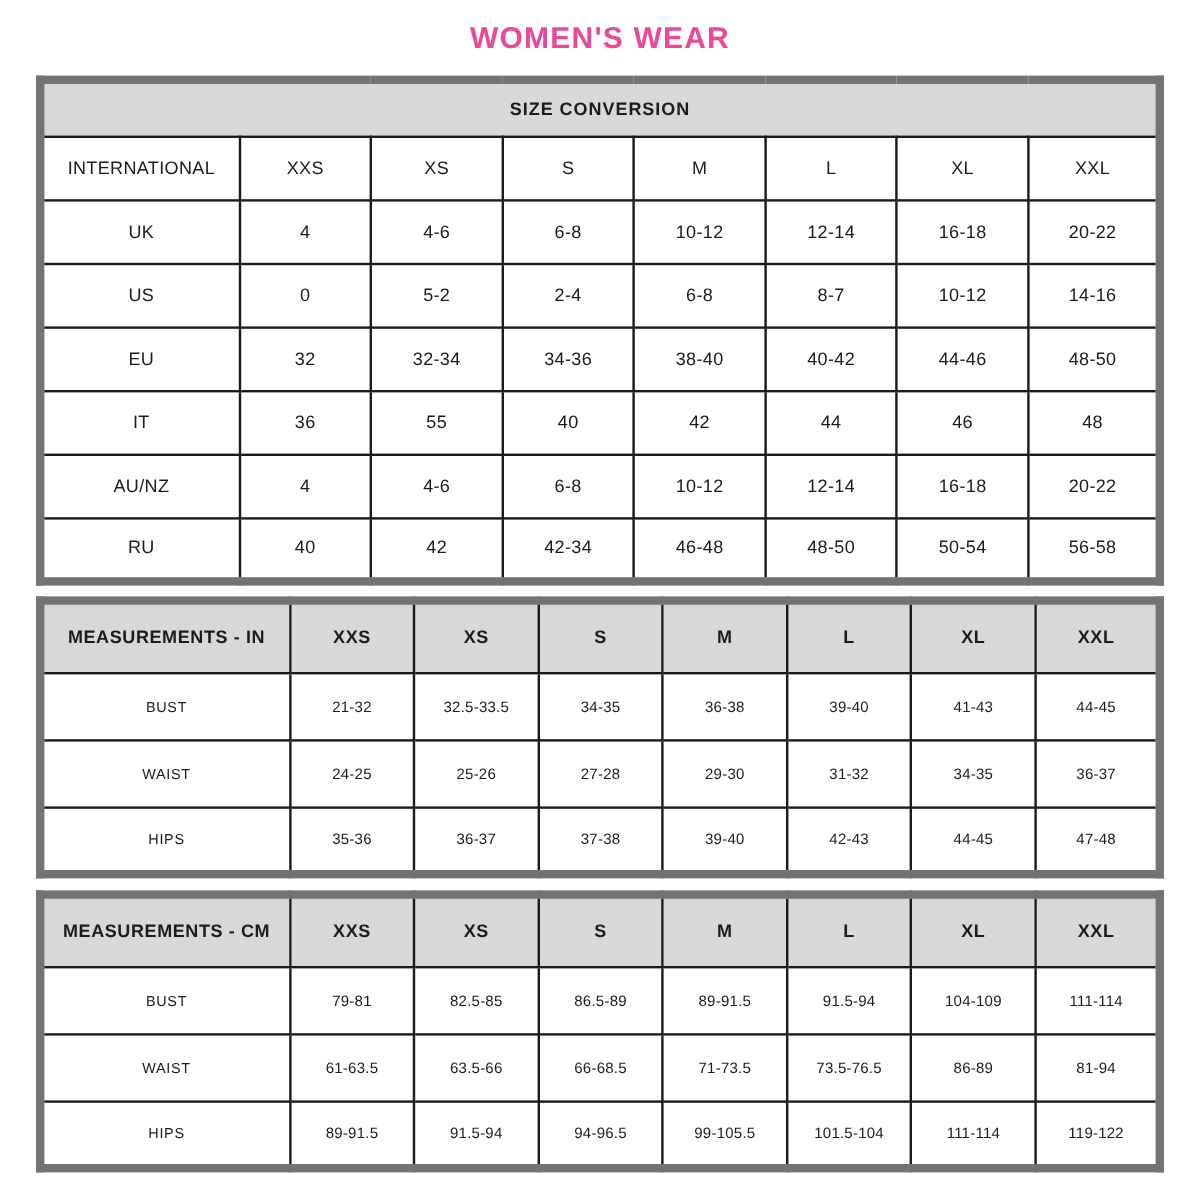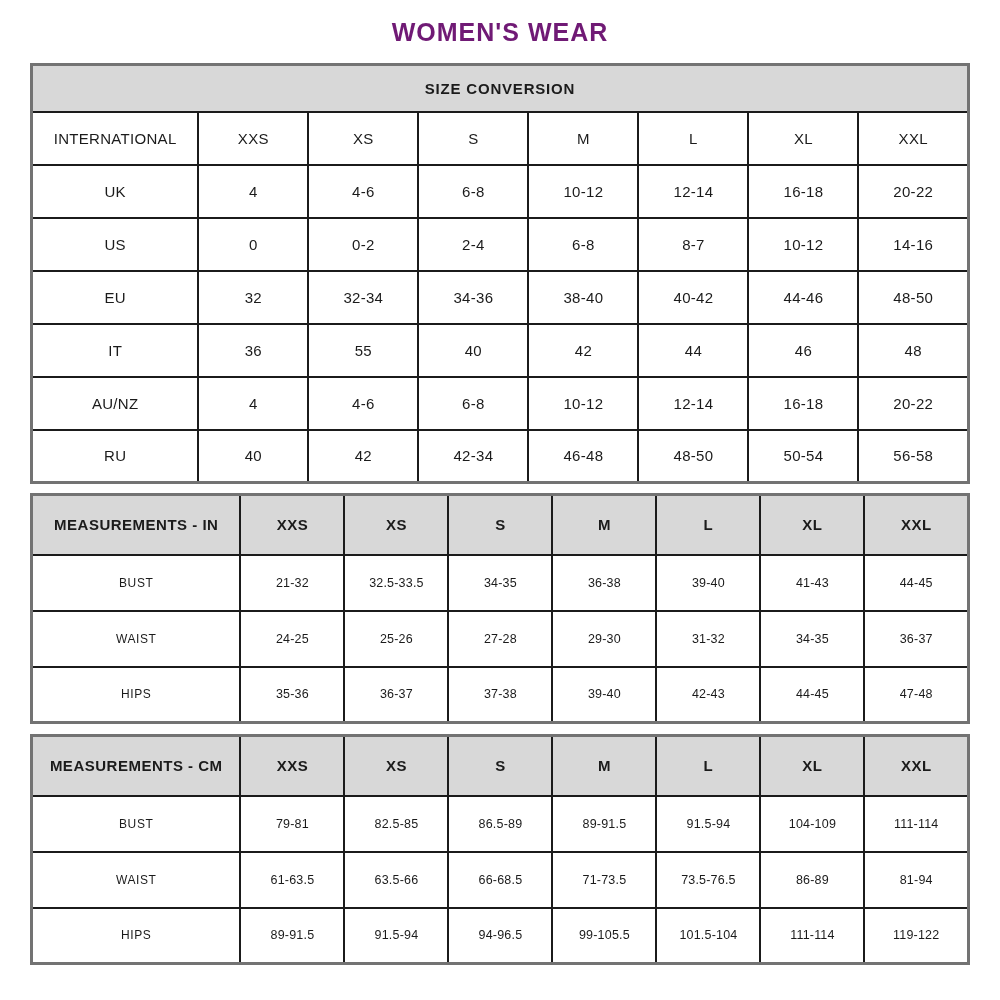--- a/index.html
+++ b/index.html
@@ -14,27 +14,27 @@
   .page {
     width: 1000px;
     padding: 12px 30px 18px 30px;
   }
   .page-title {
     text-align: center;
     font-size: 25px;
     font-weight: 700;
     letter-spacing: 1px;
     margin: 6px 0 16px 0;
-    color: #701a75;
+    color: #ec4899;
   }
   table {
     border-collapse: collapse;
     width: 100%;
     table-layout: fixed;
-    border: 3px solid #737373;
+    border: 7px solid #737373;
   }
   td {
     border: 2px solid #1b1b1b;
     text-align: center;
     vertical-align: middle;
     padding: 2px 4px;
     overflow: hidden;
   }
   
   .t-size { margin-bottom: 9px; }
@@ -98,21 +98,21 @@
         <td>4-6</td>
         <td>6-8</td>
         <td>10-12</td>
         <td>12-14</td>
         <td>16-18</td>
         <td>20-22</td>
       </tr>
       <tr>
         <td>US</td>
         <td>0</td>
-        <td>0-2</td>
+        <td>5-2</td>
         <td>2-4</td>
         <td>6-8</td>
         <td>8-7</td>
         <td>10-12</td>
         <td>14-16</td>
       </tr>
       <tr>
         <td>EU</td>
         <td>32</td>
         <td>32-34</td>

